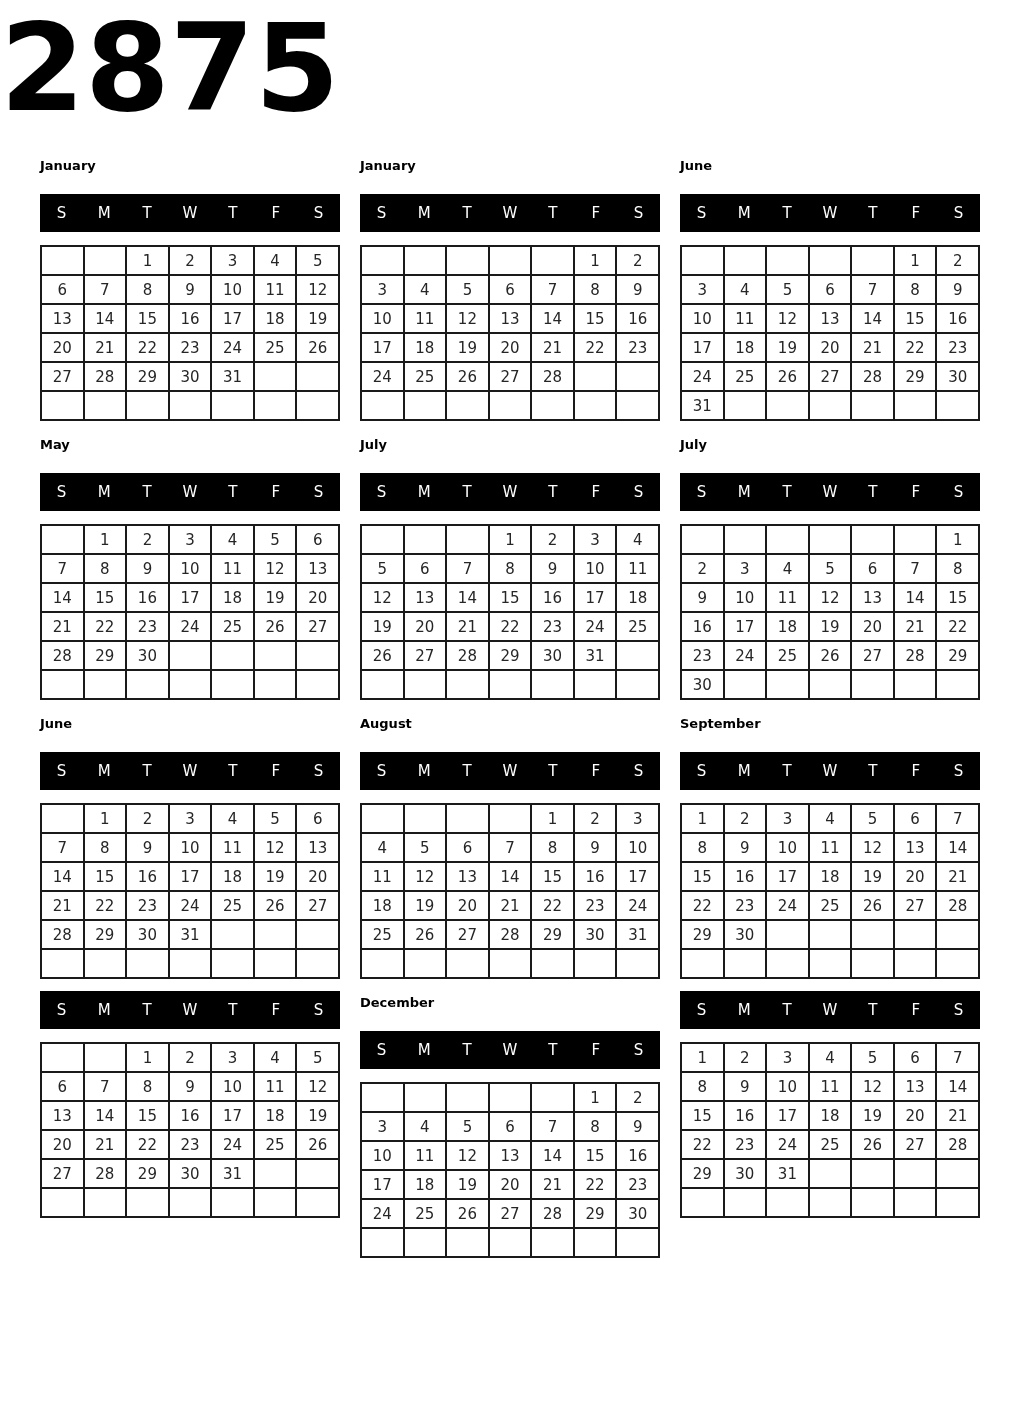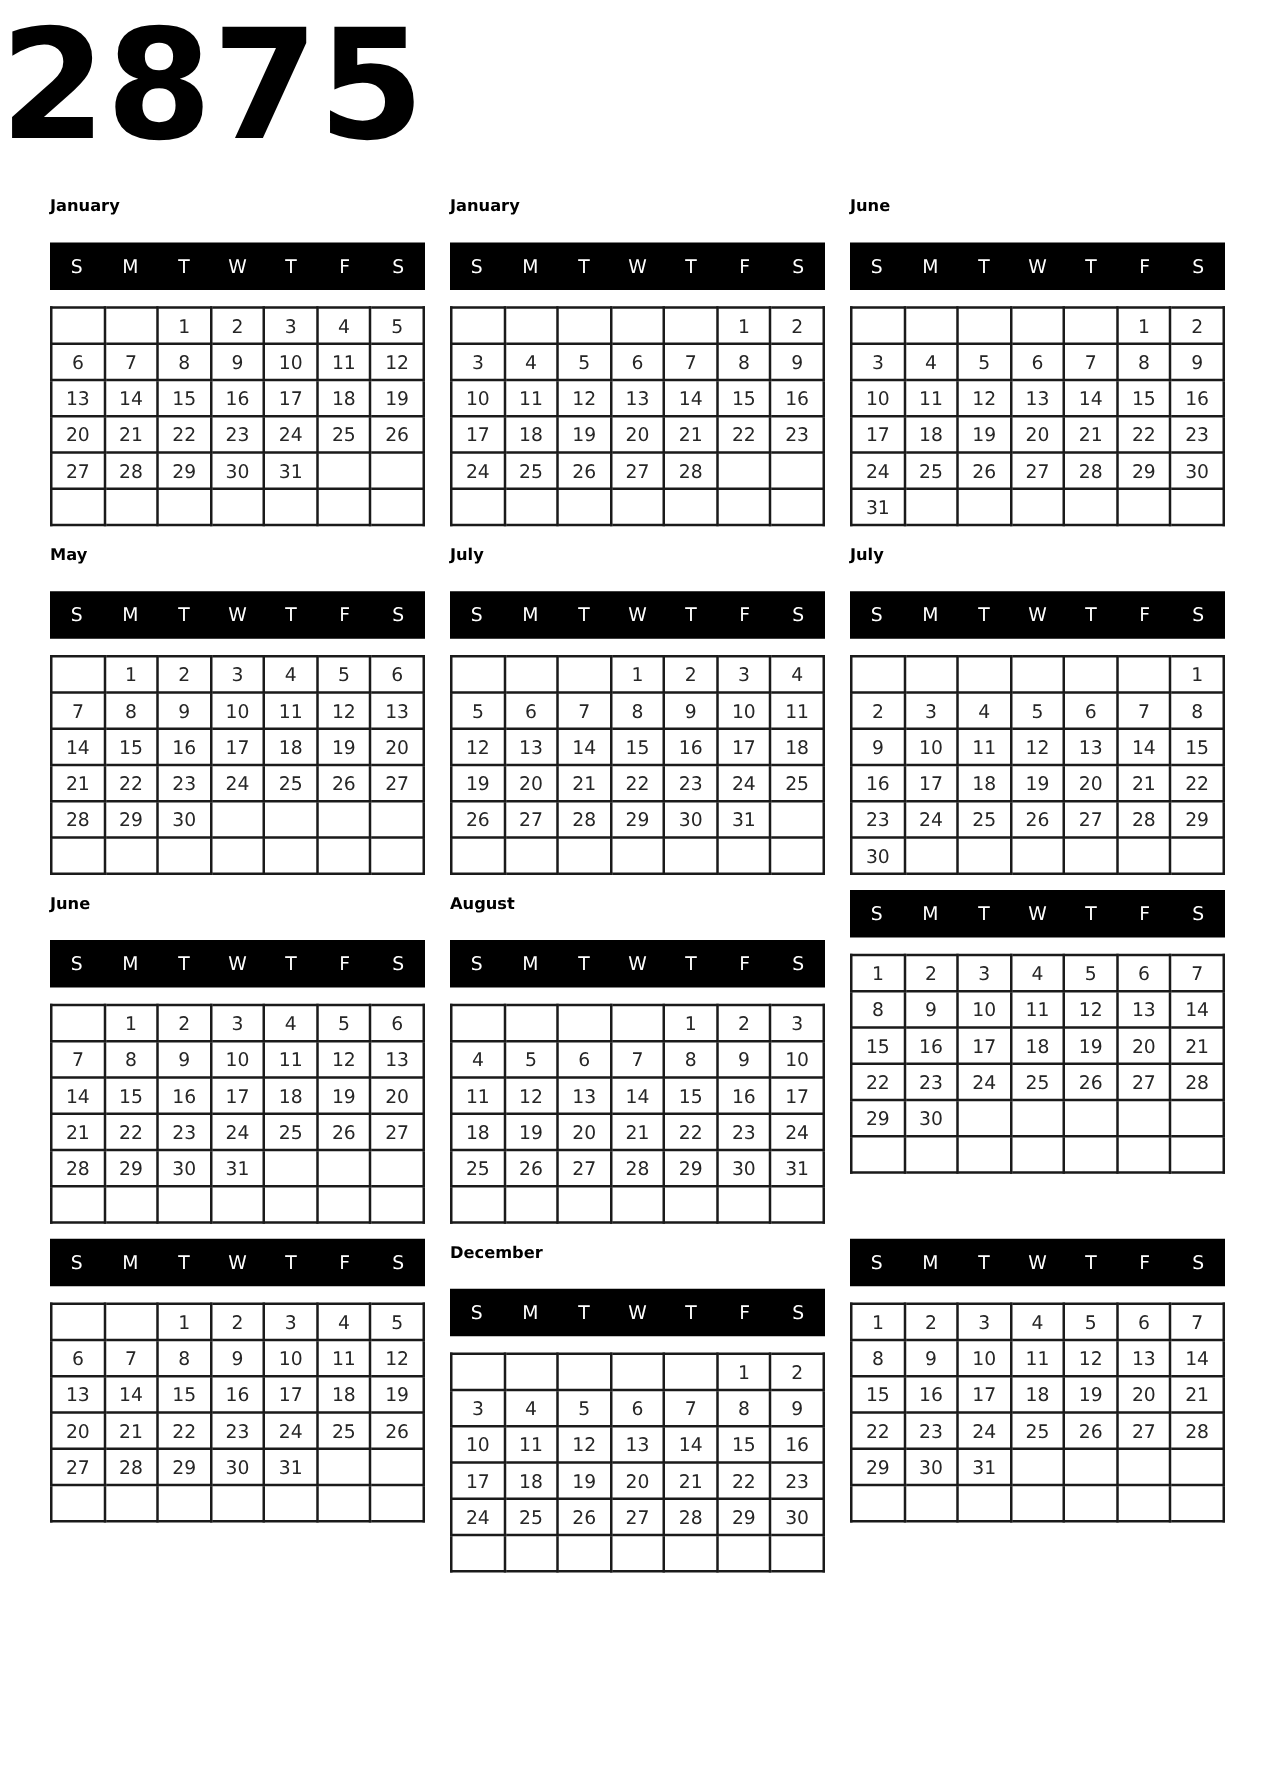--- a/index.html
+++ b/index.html
@@ -634,20 +634,21 @@
               <td></td>
               <td></td>
               <td></td>
               <td></td>
             </tr>
           </tbody>
     </table>
   </section>
 
   <section class="month">
+    <h2 class="month-title">September</h2>
     <div class="dow-bar">
           <span class="dow">S</span>
           <span class="dow">M</span>
           <span class="dow">T</span>
           <span class="dow">W</span>
           <span class="dow">T</span>
           <span class="dow">F</span>
           <span class="dow">S</span>
         </div>
     <table class="days">

